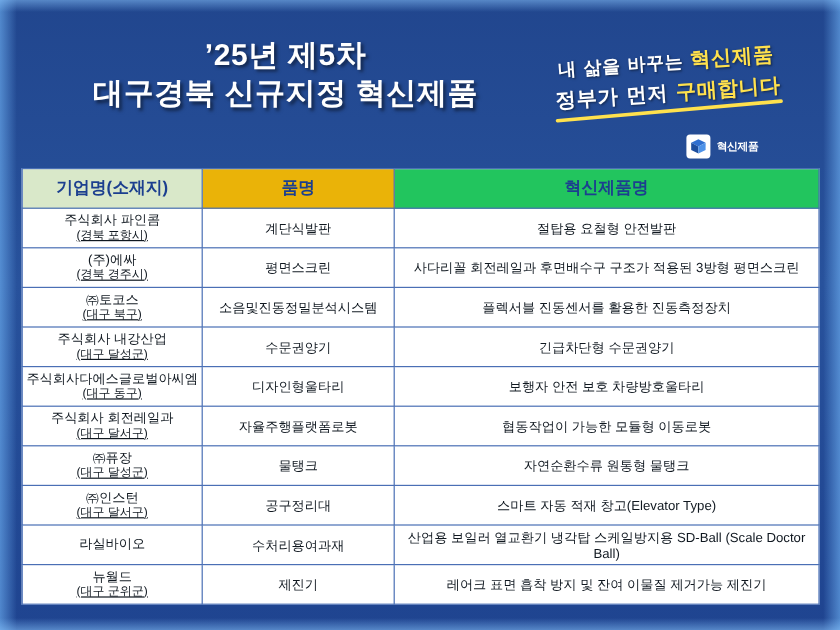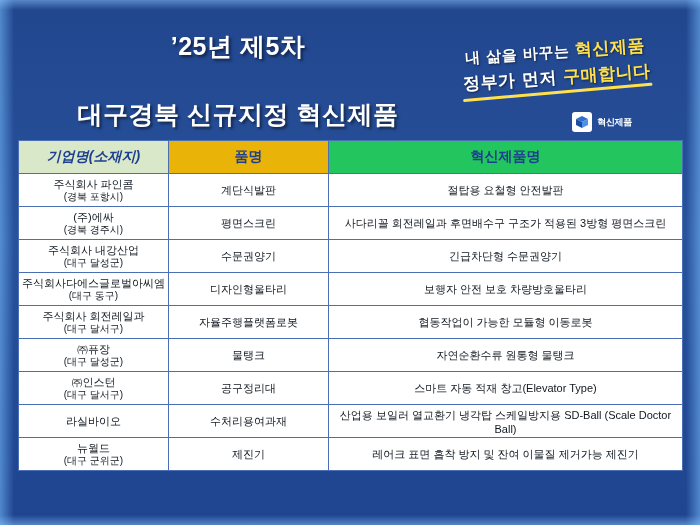--- a/index.html
+++ b/index.html
@@ -52,21 +52,20 @@
   }
   .title-line1 {
     font-size: 25px;
     font-weight: bold;
     letter-spacing: 0.5px;
   }
   .title-line2 {
     font-size: 25px;
     font-weight: bold;
     letter-spacing: 0.5px;
-    margin-top: 36px;
   }
 
   
   .slogan {
     position: absolute;
     right: 24px;
     top: 40px;
     width: 240px;
     text-align: center;
     color: #ffffff;
@@ -148,37 +147,38 @@
     color: #101820;
   }
   table.grid thead th {
     background: #d9e8c9;
     color: #1c3f8f;
     font-size: 14px;
     font-weight: bold;
     height: 28px;
     padding: 2px 2px;
   }
-  table.grid thead th.th-company { background: #d9e8c9; font-style: italic; }
+  table.grid thead th.th-company { background: #d9e8c9; }
   table.grid thead th.th-product { background: #eab308; }
   table.grid thead th.th-innov { background: #22c55e; }
 
   table.grid td {
     font-size: 11px;
     padding: 2px 3px;
     height: 28px;
     text-align: center;
   }
   td.col-company {
     font-size: 10.5px;
     line-height: 1.15;
   }
   td.col-company .sub {
     display: block;
     font-size: 10px;
+    text-decoration: underline;
   }
   td.col-product { font-size: 11px; }
   td.col-innov { font-size: 11px; }
 
   col.c1 { width: 150px; }
   col.c2 { width: 160px; }
   col.c3 { width: 354px; }
 </style>
 </head>
 <body>
@@ -241,20 +241,28 @@
         <tr>
           <td class="col-company">
             <span>(주)에싸</span>
             <span class="sub">(경북 경주시)</span>
           </td>
           <td class="col-product">평면스크린</td>
           <td class="col-innov">사다리꼴 회전레일과 후면배수구 구조가 적용된 3방형 평면스크린</td>
         </tr>
         <tr>
           <td class="col-company">
+            <span>㈜토코스</span>
+            <span class="sub">(대구 북구)</span>
+          </td>
+          <td class="col-product">소음및진동정밀분석시스템</td>
+          <td class="col-innov">플렉서블 진동센서를 활용한 진동측정장치</td>
+        </tr>
+        <tr>
+          <td class="col-company">
             <span>주식회사 내강산업</span>
             <span class="sub">(대구 달성군)</span>
           </td>
           <td class="col-product">수문권양기</td>
           <td class="col-innov">긴급차단형 수문권양기</td>
         </tr>
         <tr>
           <td class="col-company">
             <span>주식회사다에스글로벌아씨엠</span>
             <span class="sub">(대구 동구)</span>

